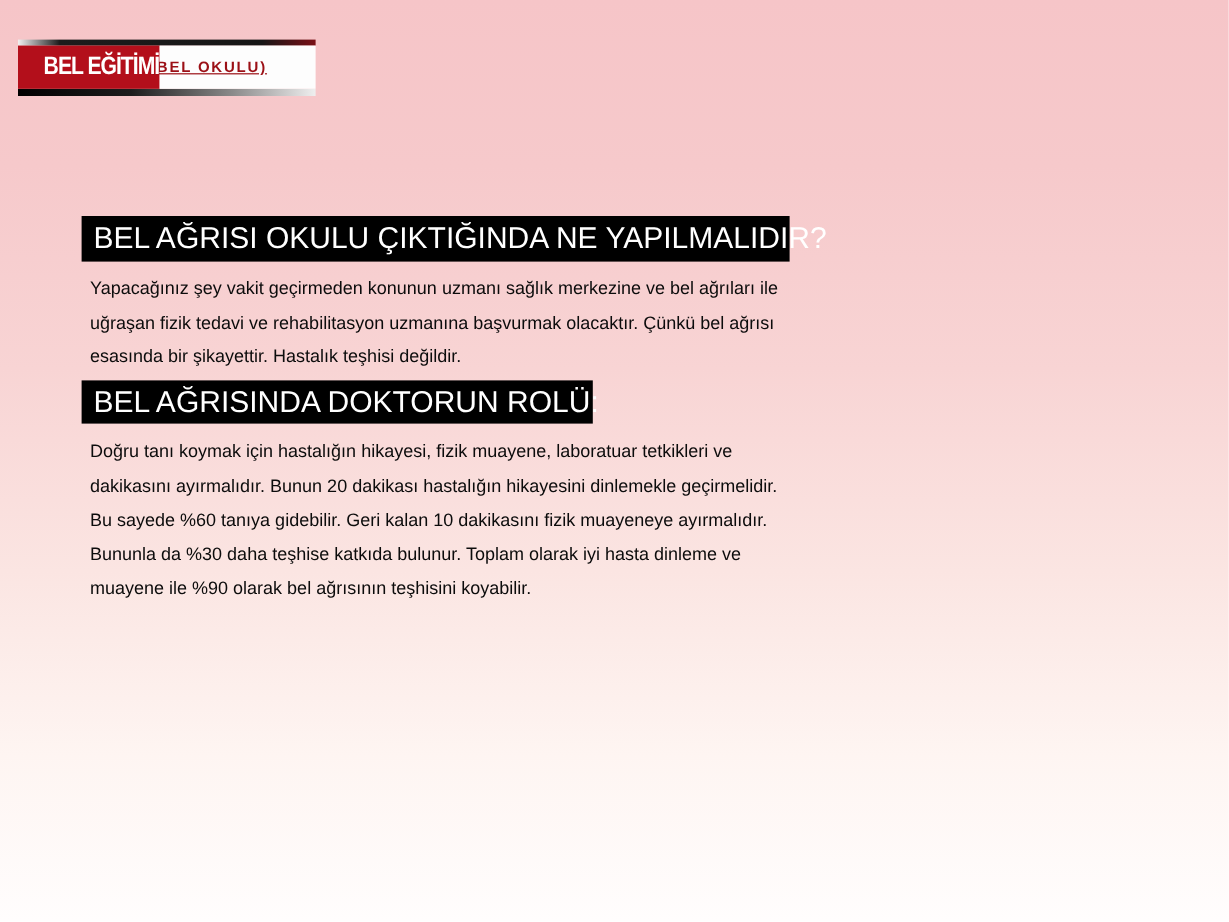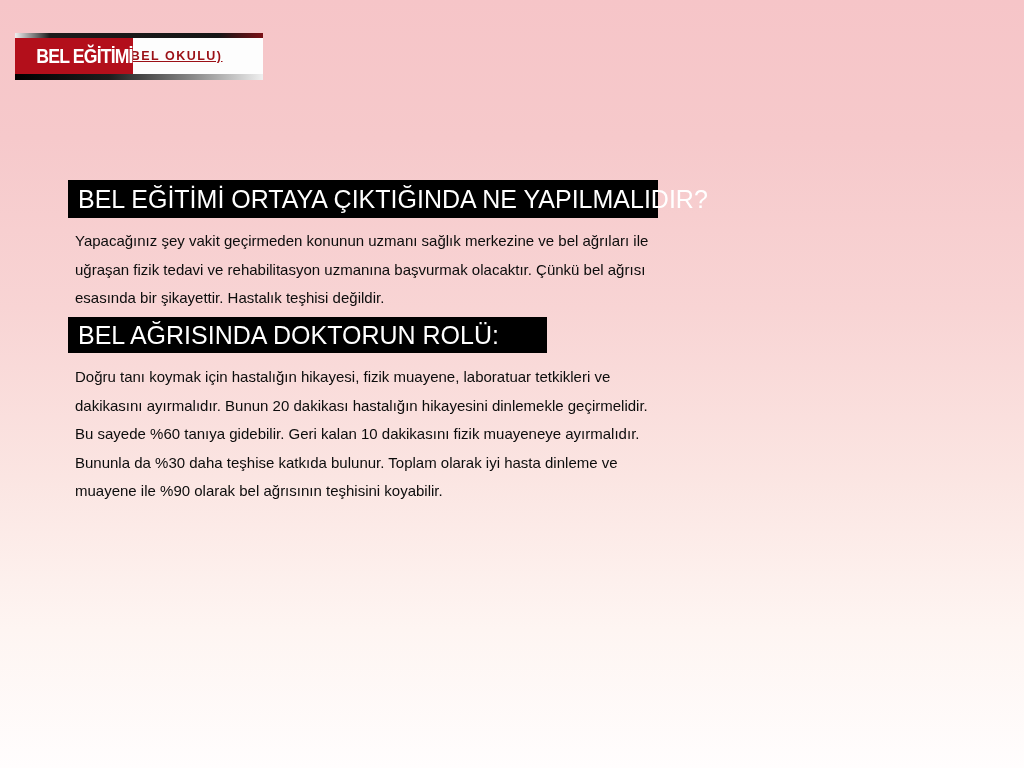--- a/index.html
+++ b/index.html
@@ -86,21 +86,21 @@
   }
   .heading-bar.first {
     left: 68px;
     top: 180px;
     width: 590px;
     height: 38px;
   }
   .heading-bar.second {
     left: 68px;
     top: 317px;
-    width: 479px;
+    width: 426px;
     height: 36px;
   }
 
   
   .para {
     position: absolute;
     color: #0c0c0c;
     font-size: 15px;
     line-height: 28.5px;
     white-space: nowrap;
@@ -121,21 +121,21 @@
         <span class="logo-primary">BEL EĞİTİMİ</span>
       </div>
       <div class="logo-white">
         <span class="logo-secondary">(BEL OKULU)</span>
       </div>
     </div>
     <div class="logo-bottom-strip"></div>
   </div>
 
   <div class="heading-bar first">
-    <span>BEL EĞİTİMİ ORTAYA ÇIKTIĞINDA NE YAPILMALIDIR?</span>
+    <span>BEL AĞRISI OKULU ÇIKTIĞINDA NE YAPILMALIDIR?</span>
   </div>
 
   <div class="para first">
     <div class="para-line">Yapacağınız şey vakit geçirmeden konunun uzmanı sağlık merkezine ve bel ağrıları ile</div>
     <div class="para-line">uğraşan fizik tedavi ve rehabilitasyon uzmanına başvurmak olacaktır. Çünkü bel ağrısı</div>
     <div class="para-line">esasında bir şikayettir. Hastalık teşhisi değildir.</div>
   </div>
 
   <div class="heading-bar second">
     <span>BEL AĞRISINDA DOKTORUN ROLÜ:</span>

